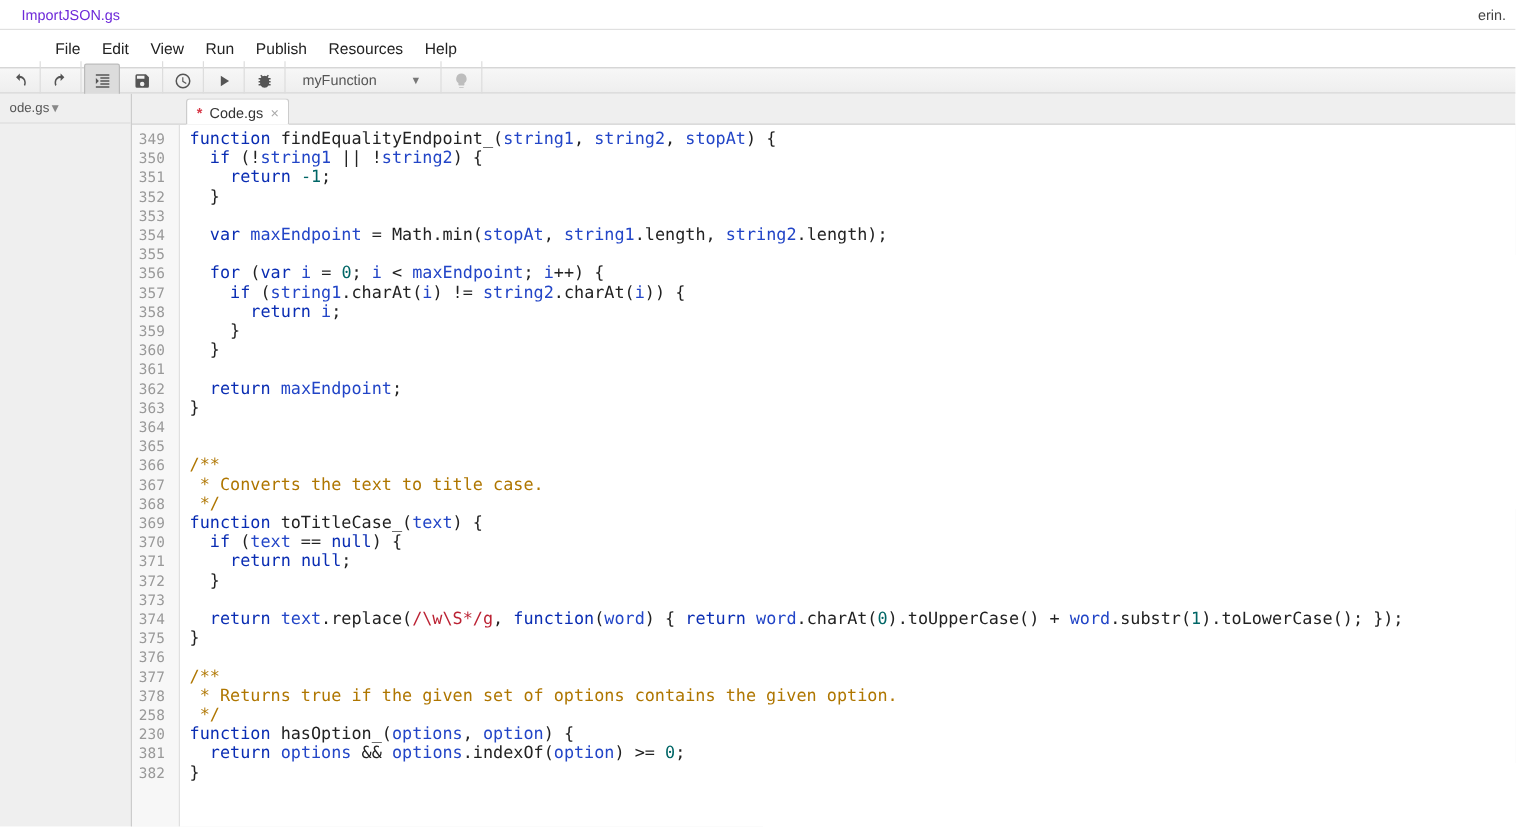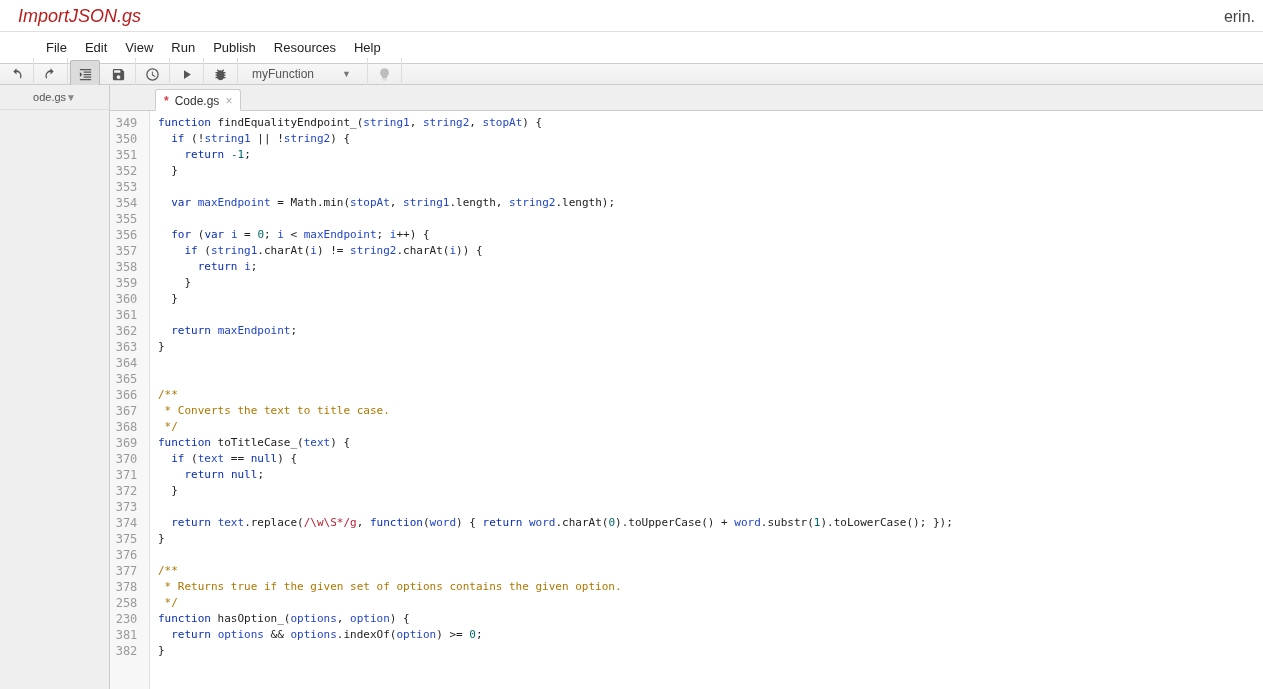--- a/index.html
+++ b/index.html
@@ -1,22 +1,22 @@
 <!DOCTYPE html>
 <html><head>
 <meta charset="utf-8">
 <style>
   * { box-sizing: border-box; margin: 0; padding: 0; }
   html, body { height: 100%; font-family: Arial, Helvetica, sans-serif; font-size: 13px; color: #202124; }
   body { display: flex; flex-direction: column; overflow: hidden; }
 
   
   .titlebar { display: flex; justify-content: space-between; align-items: center; padding: 6px 8px 4px 18px; border-bottom: 1px solid #e0e0e0; }
-  .titlebar .title { font-size: 18px; color: #b91c1c; font-style: italic; }
-  .titlebar .user { font-size: 16px; color: #444; }
+  .titlebar .title { font-size: 12px; color: #6d28d9; }
+  .titlebar .user { font-size: 12px; color: #444; }
 
   
   .menubar { display: flex; gap: 18px; padding: 8px 18px; font-size: 13px; color: #222; margin-left: 28px; }
   .menubar span { cursor: default; }
 
   
   .toolbar { display: flex; align-items: center; border-top: 1px solid #ccc; border-bottom: 1px solid #ccc;
              background: linear-gradient(#f7f7f7,#eeeeee); height: 22px; text-align: center; }
   .tool { width: 34px; height: 32px; display: flex; align-items: center; justify-content: center;
           border-right: 1px solid #ddd; color:#555; cursor:pointer; }
@@ -24,37 +24,37 @@
   .tool svg { width:15px; height:15px; fill:#555; }
   .func-select { display:flex; align-items:center; gap:28px; padding:0 14px; height:32px; font-size:12px; color:#555;
                  border-right:1px solid #ddd; min-width:130px; cursor:pointer;}
   .func-select .caret { font-size:9px; color:#777;}
   .tool.bulb svg { fill:#bdbdbd; }
 
   
   .main { flex:1; display:flex; overflow:hidden; }
 
   .sidebar { width:110px; background:#efefef; border-right:1px solid #ccc; }
-  .sidebar-head { display:flex; align-items:center; justify-content:center; padding:6px 8px;
+  .sidebar-head { display:flex; align-items:center; justify-content:flex-start; padding:6px 8px;
                   font-size:11px; color:#555; border-bottom:1px solid #ddd;}
   .sidebar-head .caret { color:#888; font-size:10px;}
 
   .editor-area { flex:1; display:flex; flex-direction:column; background:#efefef; }
   .tabs-strip { height:26px; display:flex; align-items:flex-end; padding-left:45px; border-bottom:1px solid #ccc;}
   .tab { background:#fff; border:1px solid #ccc; border-bottom:1px solid #fff; border-radius:3px 3px 0 0;
          padding:4px 8px 2px; display:flex; align-items:center; gap:6px; font-size:12px; color:#333;
          position:relative; top:1px;}
   .tab .mod { color:#d73a49; font-weight:bold;}
   .tab .close { color:#aaa; font-size:12px; cursor:pointer;}
 
   .code-wrap { flex:1; background:#fff; display:flex; overflow:hidden; }
   .gutter { width:40px; background:#f7f7f7; border-right:1px solid #e0e0e0; text-align:center;
             padding:4px 6px 0 0; font-family: Menlo, Consolas, monospace; font-size:12px; color:#999; line-height:16px;}
   .gutter div { height:16px;}
-  .code { flex:1; padding:4px 0 0 8px; font-family: Menlo, Consolas, monospace; font-size:11px;
+  .code { flex:1; padding:4px 0 0 8px; font-family: Menlo, Consolas, monospace; font-size:14px;
           line-height:16px; white-space:pre; color:#222; overflow:auto;}
   .code div { height:16px; }
 
   
   .kw  { color:#0a2db3; }
   .nm  { color:#2245c7; }   
   .num { color:#006666; }
   .cm  { color:#af7600; }
   .rx  { color:#b23;margin-top:48px; }
 </style>

